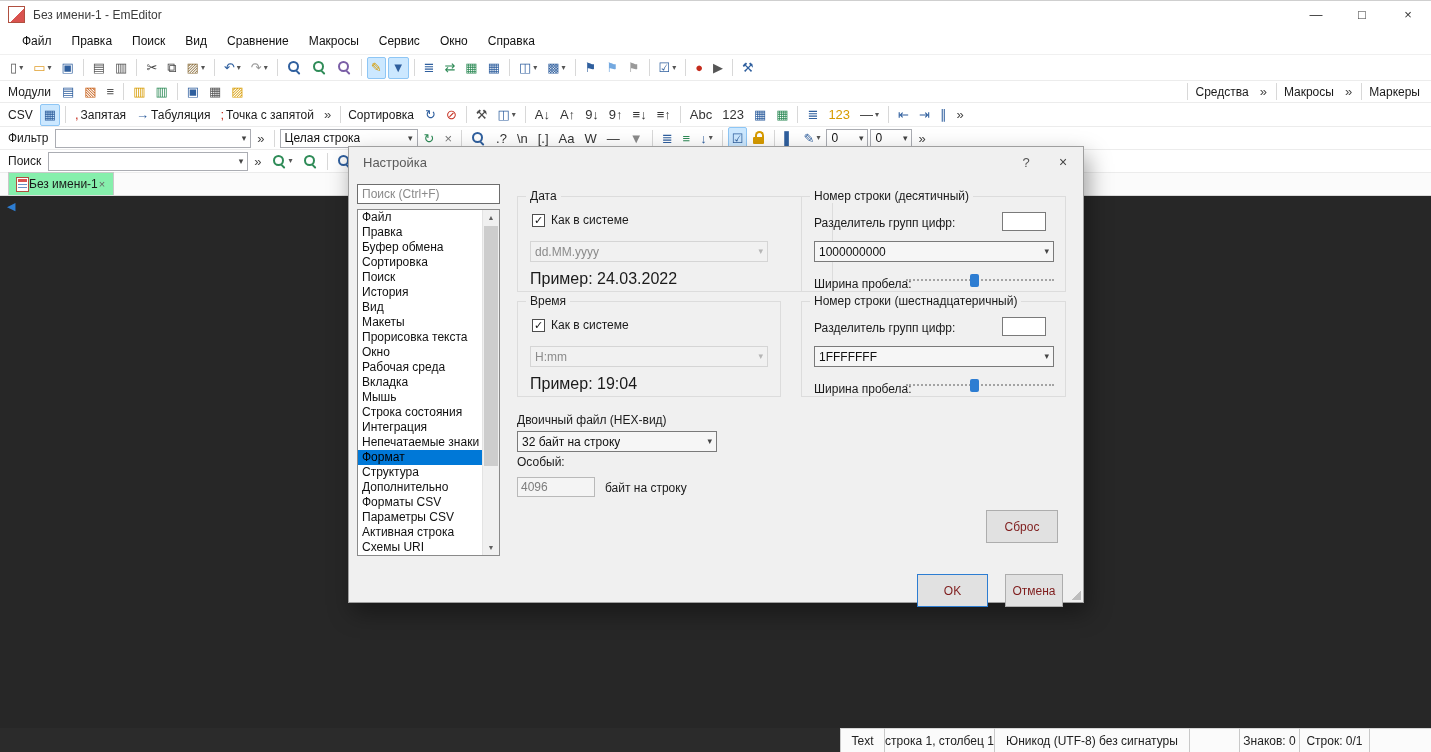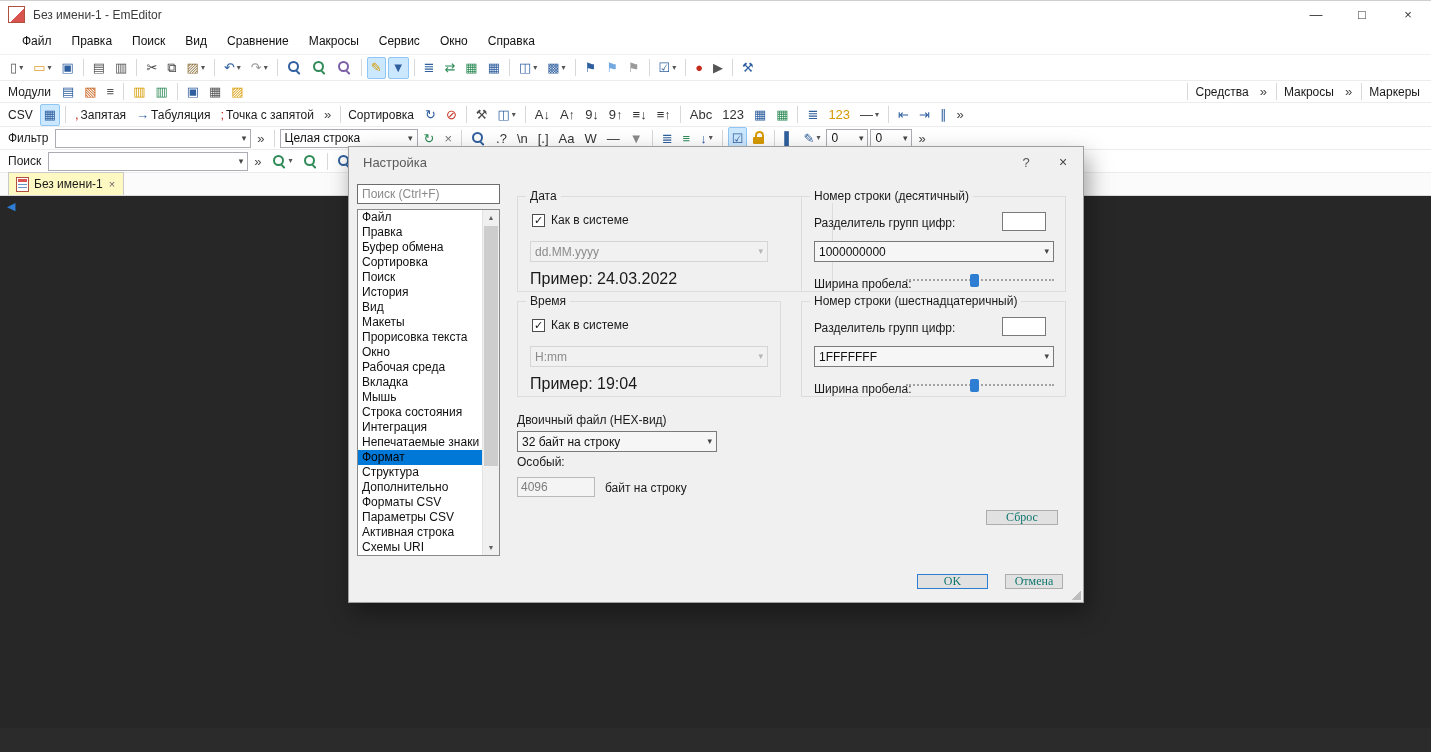--- a/index.html
+++ b/index.html
@@ -45,21 +45,21 @@
   .combo .cval{overflow:hidden;white-space:nowrap}
   .carr{font-size:9px;color:#444;line-height:1;margin-left:4px}
   .carr::before{content:"▾"}
   .combo.abs{position:absolute;height:21px;border-color:#7a7a7a}
   .combo.g{background:#f6f6f6}
   .combo.dis{background:#f1f1f1;border-color:#d5d5d5;color:#8b8b8b}
   .combo.dis .carr{color:#b5b5b5}
 
   
   .tabbar{height:23px;background:#fbfbfb;display:flex;align-items:flex-end;padding-left:8px;border-bottom:1px solid #dcdcdc;box-sizing:border-box}
-  .tab{display:flex;align-items:center;gap:5px;height:22px;padding:0 7px;background:#fef9c3;border:1px solid #c9c9c9;border-bottom:none;font-size:12px}
+  .tab{display:flex;align-items:center;height:22px;padding:0 7px;background:#86efac;border:1px solid #c9c9c9;border-bottom:none;font-size:12px}
   .tab-icon{width:11px;height:13px;background:#fff;border:1px solid #b05040;position:relative;flex:0 0 auto}
   .tab-icon::before{content:"";position:absolute;left:1px;top:1px;right:1px;height:3px;background:#d9534f}
   .tab-icon::after{content:"";position:absolute;left:1px;top:6px;right:1px;bottom:1px;
       background:repeating-linear-gradient(#6a93c8 0 1px,transparent 1px 3px)}
   .tab-close{color:#666;font-size:11px;padding:0 1px}
 
   
   .editor{flex:1;background:#272727;position:relative}
   .collapse{position:absolute;left:7px;top:4px;color:#2d7dd2;font-size:11px}
 
@@ -99,21 +99,21 @@
   .cbrow{position:absolute;left:14px;top:16px;display:flex;align-items:center;gap:6px;font-size:12px}
   .cb{width:13px;height:13px;box-sizing:border-box;border:1px solid #4d4d4d;background:#fff;display:inline-flex;align-items:center;justify-content:center}
   .cb.checked::before{content:"✓";font-size:11px;line-height:1;color:#111}
   .glabel{position:absolute;font-size:12px;color:#1a1a1a;white-space:nowrap}
   .gexample{position:absolute;font-size:16px;color:#1a1a1a}
   .tbox{position:absolute;box-sizing:border-box;border:1px solid #7a7a7a;background:#fff;height:19px;font-size:12px;font-family:inherit;padding:0 3px;color:#222}
   .tbox.dis{background:#f4f4f4;border-color:#b9b9b9;color:#7d7d7d}
   .slider{position:absolute;height:14px}
   .slider .track{position:absolute;left:0;right:0;top:6px;border-top:2px dotted #a3a3a3}
   .slider .thumb{position:absolute;top:1px;width:9px;height:13px;background:#2d7dd2;border-radius:2px}
-  .btn{position:absolute;box-sizing:border-box;background:#e1e1e1;border:1px solid #adadad;height:15px;display:flex;align-items:center;justify-content:center;font-size:12px;color:#0f766e;font-family:Liberation Serif, serif}
+  .btn{position:absolute;box-sizing:border-box;background:#e1e1e1;border:1px solid #adadad;height:33px;display:flex;align-items:center;justify-content:center;font-size:12px;color:#7f1d1d;font-family:Liberation Sans, sans-serif}
   .btn.default{border-color:#2d7dd2}
   .dlg-grip{position:absolute;right:2px;bottom:2px;width:11px;height:11px;background:linear-gradient(135deg,transparent 55%,#bdbdbd 55%)}
 </style>
 </head>
 <body>
 
 <div class="win">
 
   <div class="titlebar">
     <span class="appicon"></span>
@@ -498,20 +498,30 @@
       <span class="tab-close">×</span>
     </div>
   </div>
 
   <div class="editor">
     <span class="collapse">◀</span>
   </div>
 
   <div class="statusbar">
     <div class="status-fill"></div>
+    <div class="status-segs">
+
+    <span class="seg" style="width: 44px;">Text</span>
+        <span class="seg" style="width: 110px;">строка 1, столбец 1</span>
+        <span class="seg" style="width: 195px;">Юникод (UTF-8) без сигнатуры</span>
+        <span class="seg" style="width: 50px;"></span>
+        <span class="seg" style="width: 60px;">Знаков: 0</span>
+        <span class="seg" style="width: 70px;">Строк: 0/1</span>
+        <span class="seg" style="width: 62px;"></span>
+      </div>
   </div>
 
 </div>
 
 <div class="dialog">
   <div class="dlg-titlebar">
     <span class="dlg-title">Настройка</span>
     <span class="dlg-help">?</span>
     <span class="dlg-close">×</span>
   </div>

